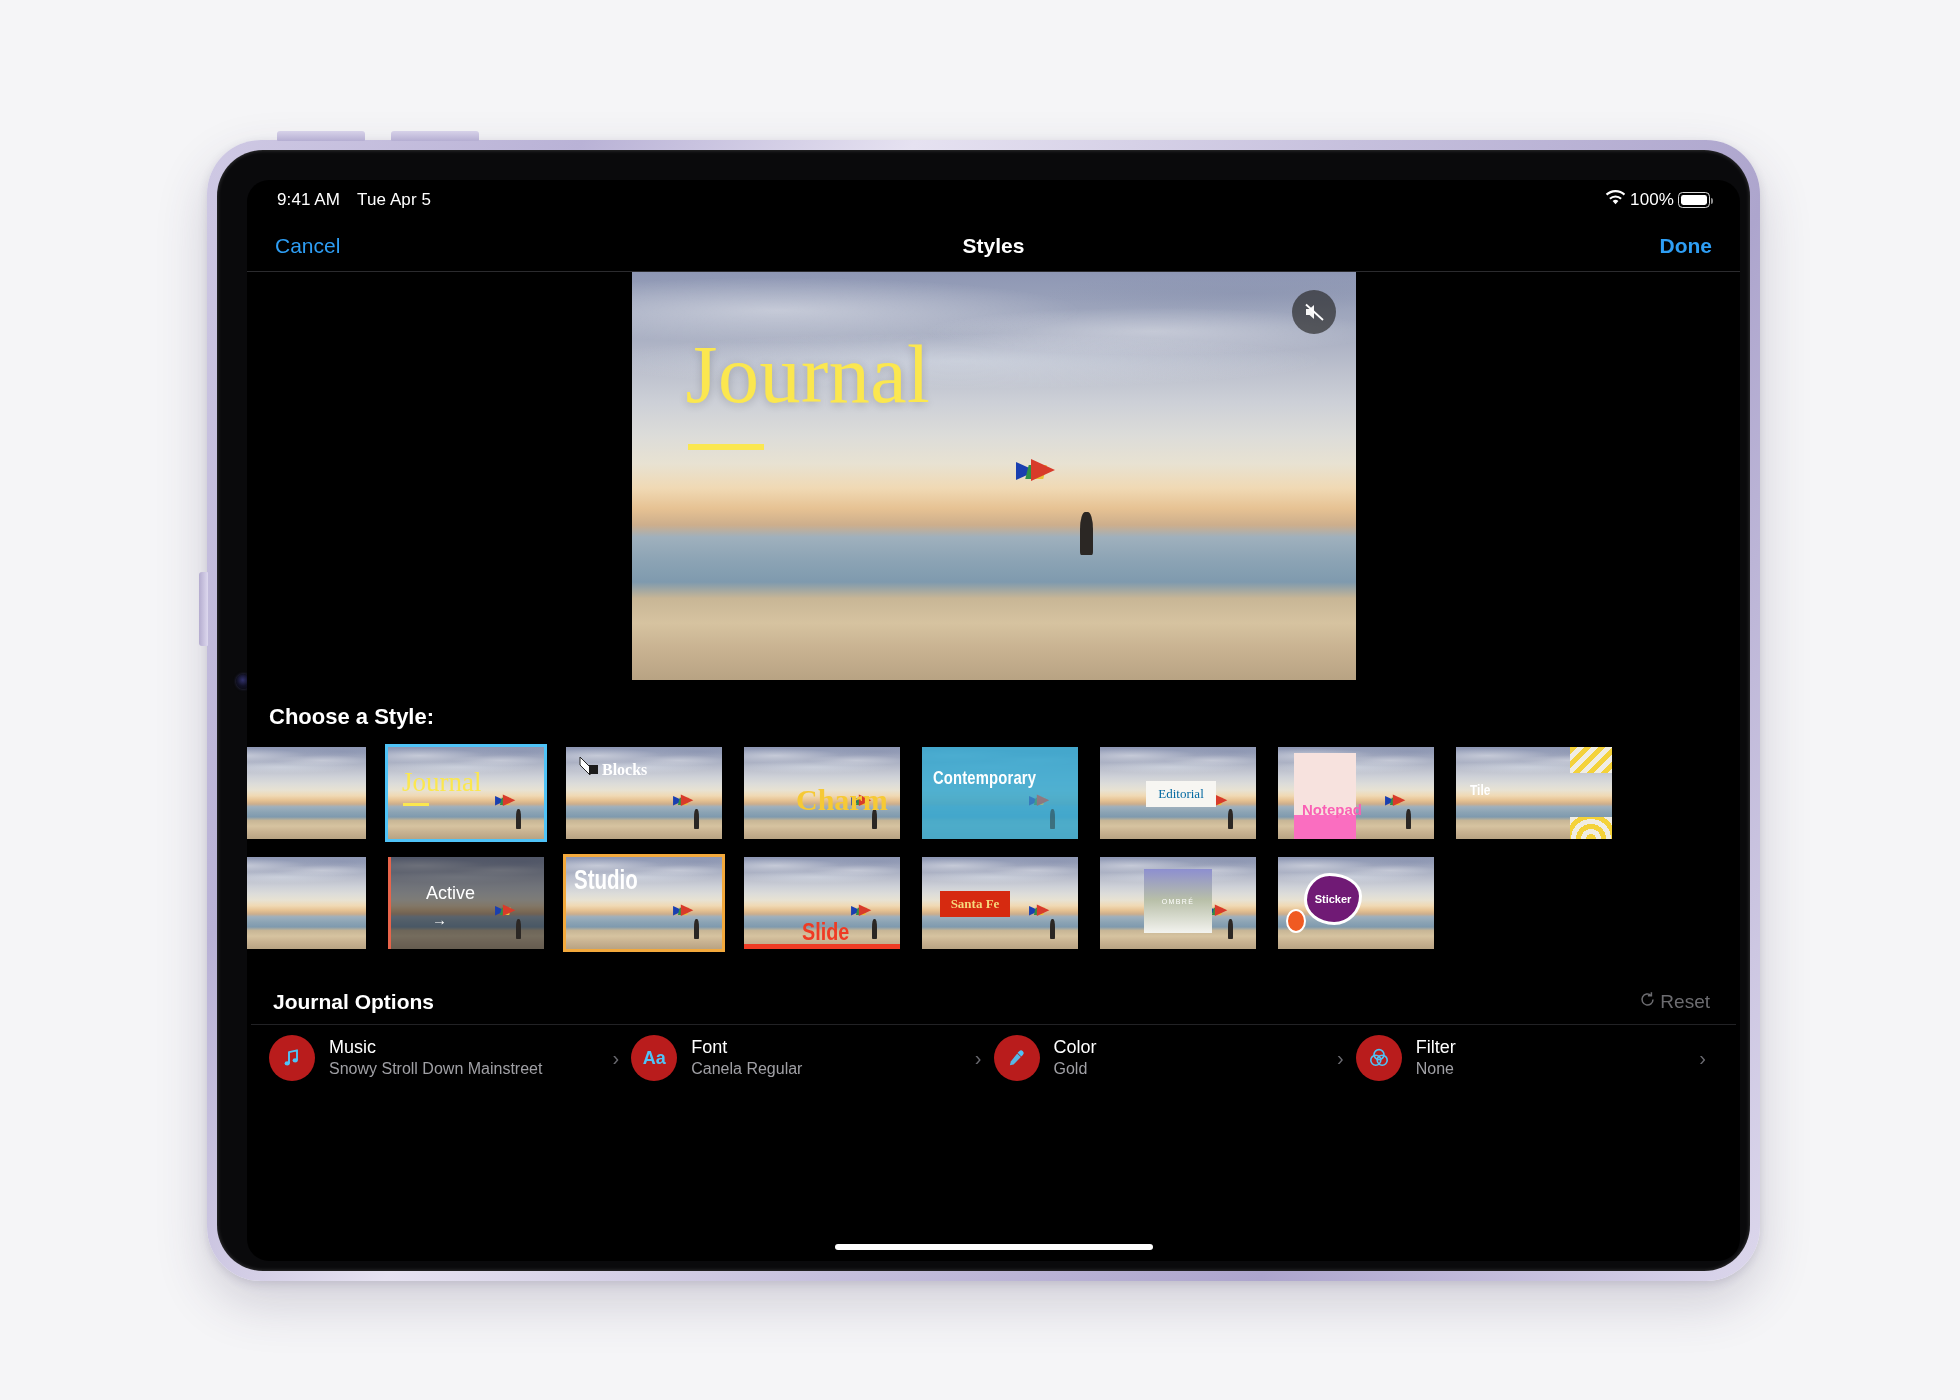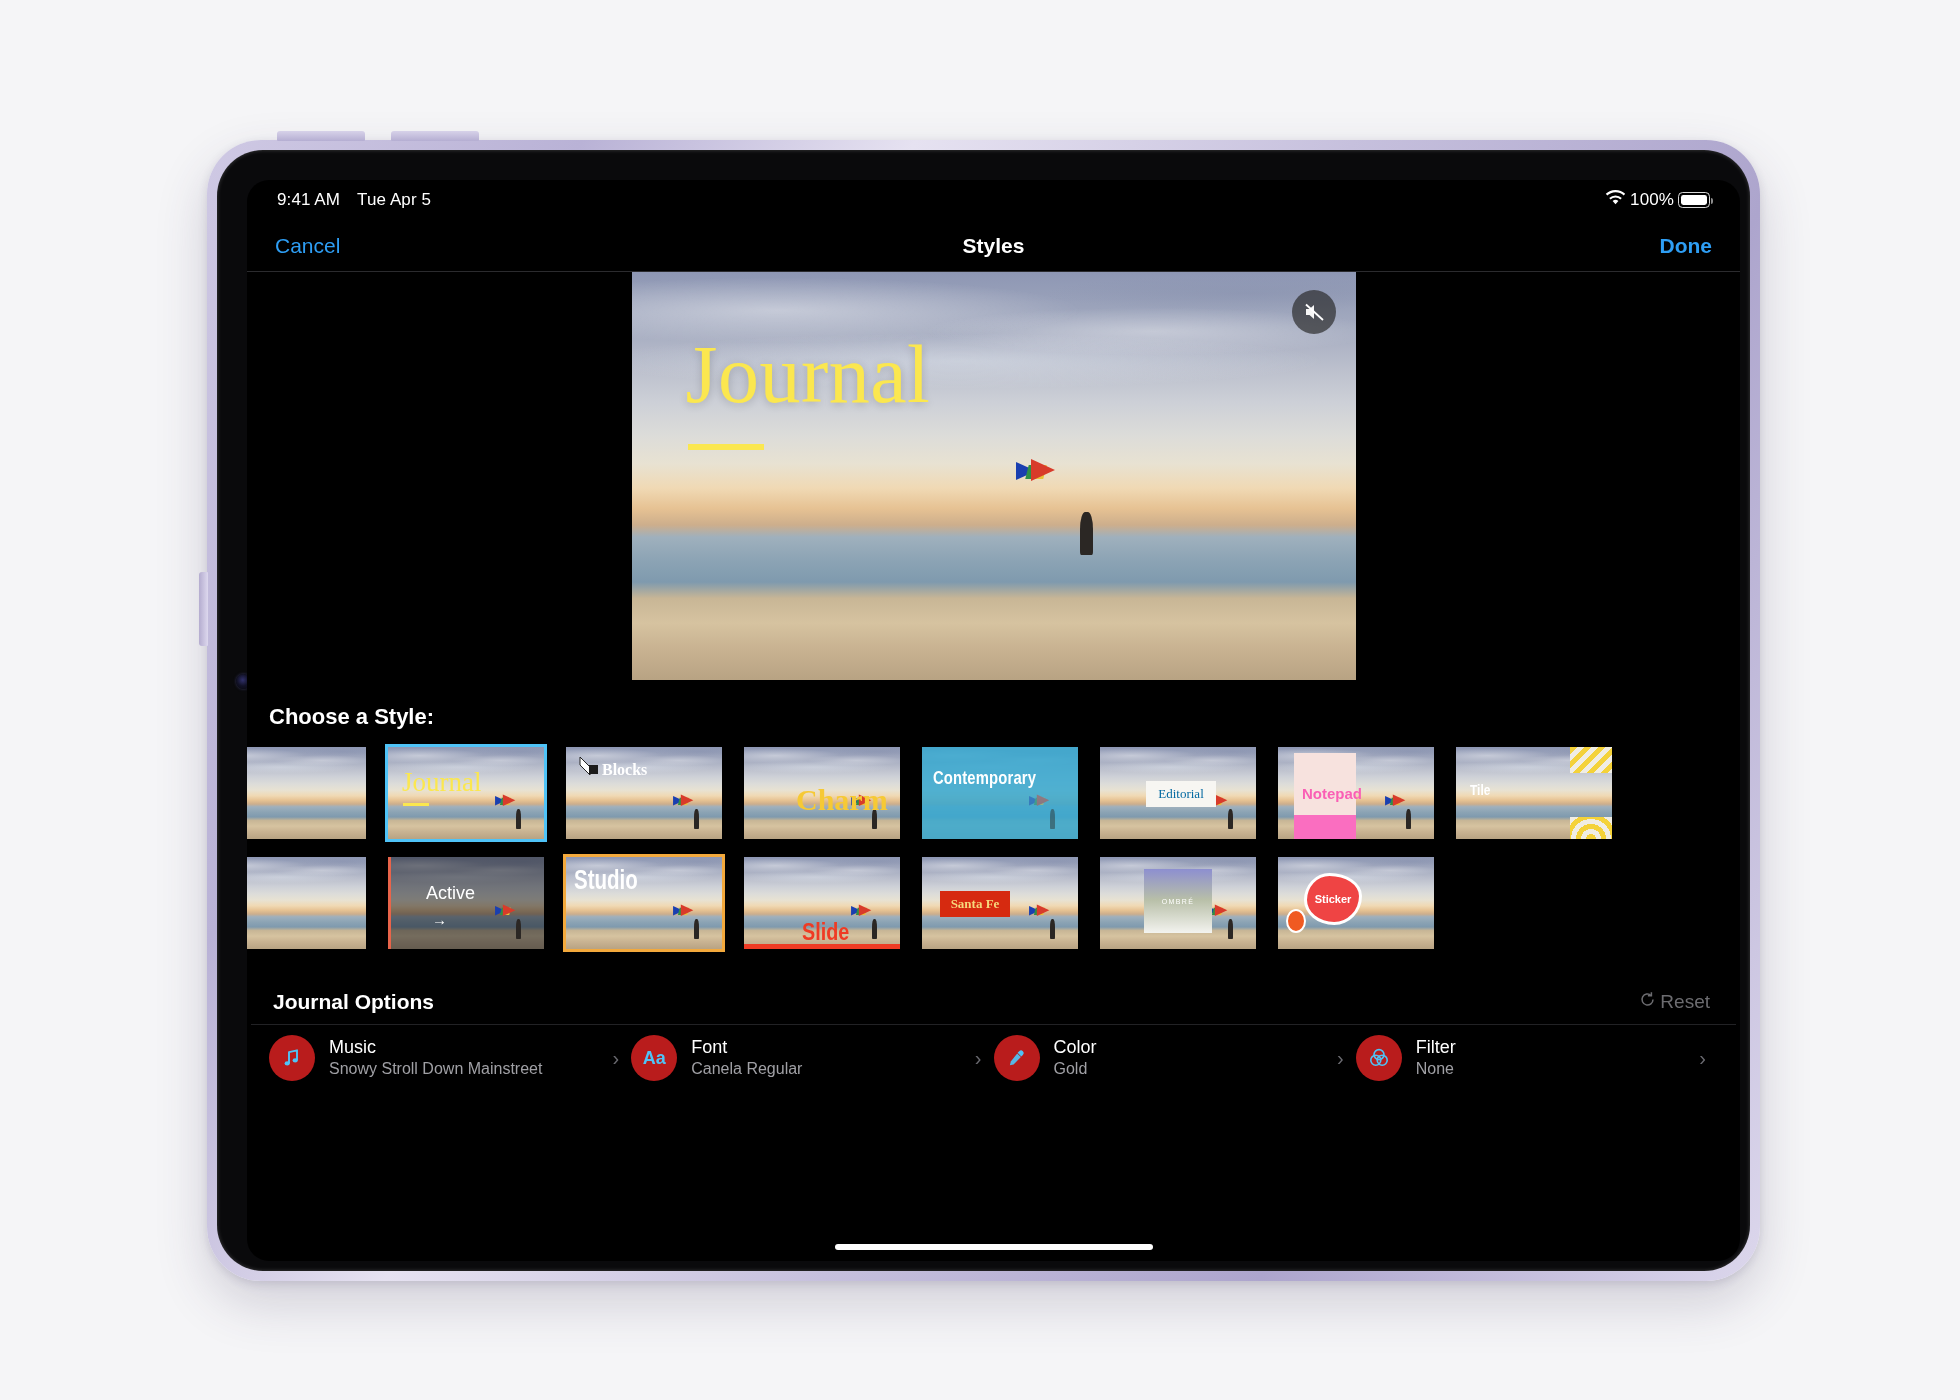--- a/index.html
+++ b/index.html
@@ -210,21 +210,21 @@
   .lbl-contemporary{ left:11px; top:20px; font-size:19px; color:#fff; font-weight:700;
                      transform:scaleX(.78); transform-origin:left; letter-spacing:.2px; }
   .editorial-box{ position:absolute; left:46px; top:34px; width:70px; height:26px;
                   background:#f7f6f2; z-index:3; display:flex; align-items:center;
                   justify-content:center; }
   .lbl-editorial{ position:static; font-family:"Liberation Serif",serif; font-size:13px; color:#0369a1; }
   .notepad-card{ position:absolute; left:16px; top:6px; width:62px; height:92px;
                  background:#f7e2de; z-index:3; }
   .notepad-pink{ position:absolute; left:0; bottom:0; width:100%; height:33%;
                  background:#fa6ec0; }
-  .lbl-notepad{ position:absolute; left:8px; top:32px; font-size:15px; color:#fa5fb5;
+  .lbl-notepad{ position:absolute; left:8px; top:48px; font-size:15px; color:#fa5fb5;
                 font-weight:700; }
   .lbl-tile{ left:14px; top:34px; font-size:15px; color:#fff; font-weight:700;
              transform:scaleX(.8); transform-origin:left; }
   .tile-corner{ position:absolute; width:42px; height:26px; z-index:3;
                 background:repeating-linear-gradient(135deg,#f4d23a 0 5px,#f0ede4 5px 10px); }
   .tile-tr{ right:0; top:0; }
   .tile-br{ right:0; bottom:0; height:22px;
             background:repeating-radial-gradient(circle at 50% 100%, #f4d23a 0 5px, #f0ede4 5px 10px); }
   .active-dim{ position:absolute; inset:0; background:rgba(20,22,28,.5); z-index:2; }
   .active-stripe{ position:absolute; left:0; top:0; bottom:0; width:3px;
@@ -247,21 +247,21 @@
   .lbl-ombre{ position:static; font-size:7px; color:#fff; letter-spacing:1.4px; }
   .lbl-poster{ left:26px; top:28px; font-size:28px; color:#f5e424; font-weight:700;
                letter-spacing:-1px; }
   .poster-bar1{ position:absolute; left:54px; bottom:14px; width:46px; height:10px;
                 background:#f5e424; z-index:3; }
   .poster-bar2{ position:absolute; left:6px; bottom:0; width:48px; height:7px;
                 background:#f5e424; z-index:3; }
   .poster-line{ position:absolute; left:0; right:0; bottom:22px; height:2px;
                 background:#f5e424; z-index:3; opacity:.9; }
   .sticker-blob{ position:absolute; left:26px; top:16px; width:58px; height:52px; z-index:3;
-                 background:#ef4444; border:3px solid #fff;
+                 background:#701a75; border:3px solid #fff;
                  border-radius:44% 56% 48% 52% / 52% 44% 56% 48%;
                  display:flex; align-items:center; justify-content:center; }
   .lbl-sticker{ position:static; font-size:11px; color:#fff; font-weight:700; }
   .sticker-dot{ position:absolute; left:8px; top:52px; width:20px; height:24px;
                 border-radius:50%; background:#f05a22; border:2px solid #fff; z-index:3; }
 
   
   #options-header{
     display:flex; align-items:center;
     padding:22px 26px 10px 22px;

